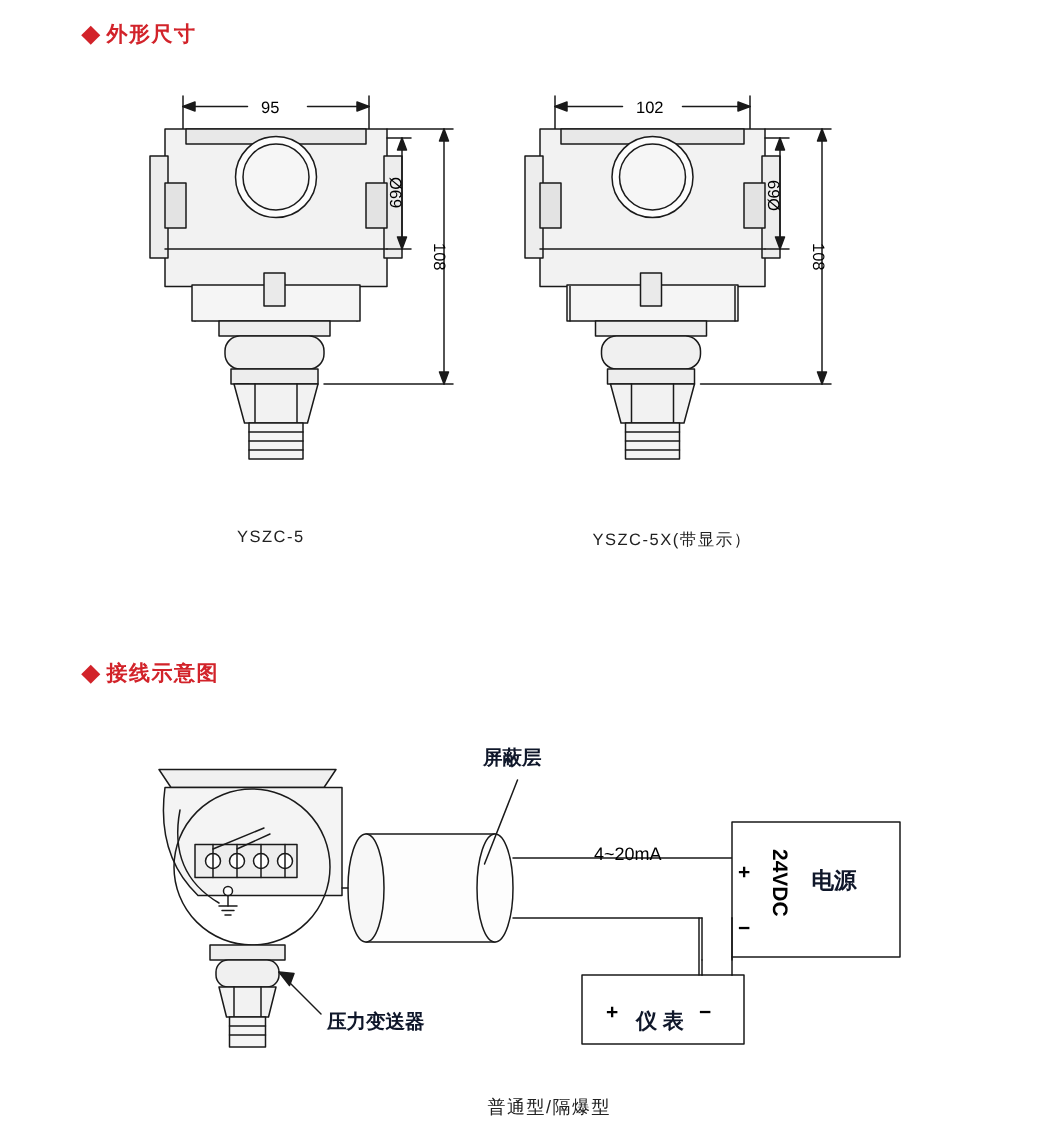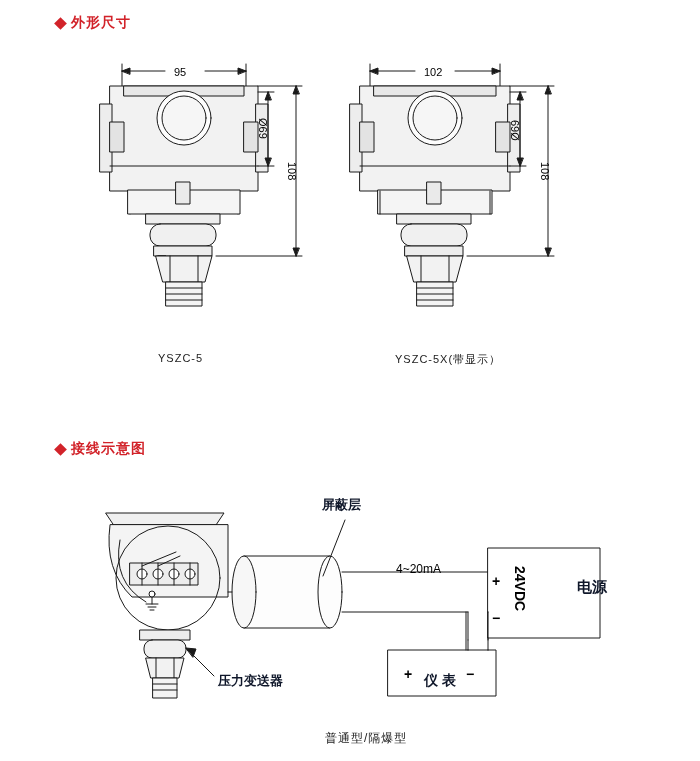--- a/index.html
+++ b/index.html
@@ -281,21 +281,21 @@
   <div class="caption" style="left:158px; top:352px;">YSZC-5</div>
   <div class="caption" style="left:395px; top:352px;">YSZC-5X(带显示）</div>
 
   <div class="lbl-cn" style="left:322px; top:496px;">屏蔽层</div>
   <div class="lbl-cn" style="left:218px; top:672px;text-align:right;">压力变送器</div>
   <div class="lbl" style="left:396px; top:552px; font-size:12px;">4~20mA</div>
 
   <div class="lbl" style="left:492px; top:563px; font-size:14px; font-weight:bold;">+</div>
   <div class="lbl" style="left:492px; top:600px; font-size:14px; font-weight:bold;">−</div>
   <div class="lbl" style="left:512px; top:556px; font-size:14px; font-weight:bold; writing-mode:vertical-rl;">24VDC</div>
-  <div class="lbl-cn" style="left:556px; top:578px; font-size:15px;padding-left:21px;">电源</div>
+  <div class="lbl-cn" style="left:520px; top:578px; font-size:15px;padding-left:21px;">电源</div>
 
   <div class="lbl" style="left:404px; top:656px; font-size:14px; font-weight:bold;">+</div>
   <div class="lbl" style="left:466px; top:656px; font-size:14px; font-weight:bold;">−</div>
   <div class="lbl-cn" style="left:412px; top:672px; font-size:14px;margin-left:12px;">仪 表</div>
 
   <div class="caption" style="left:309px; top:730px; font-size:12px;margin-left:16px;">普通型/隔爆型</div>
 
 </div>
 
 </body></html>

